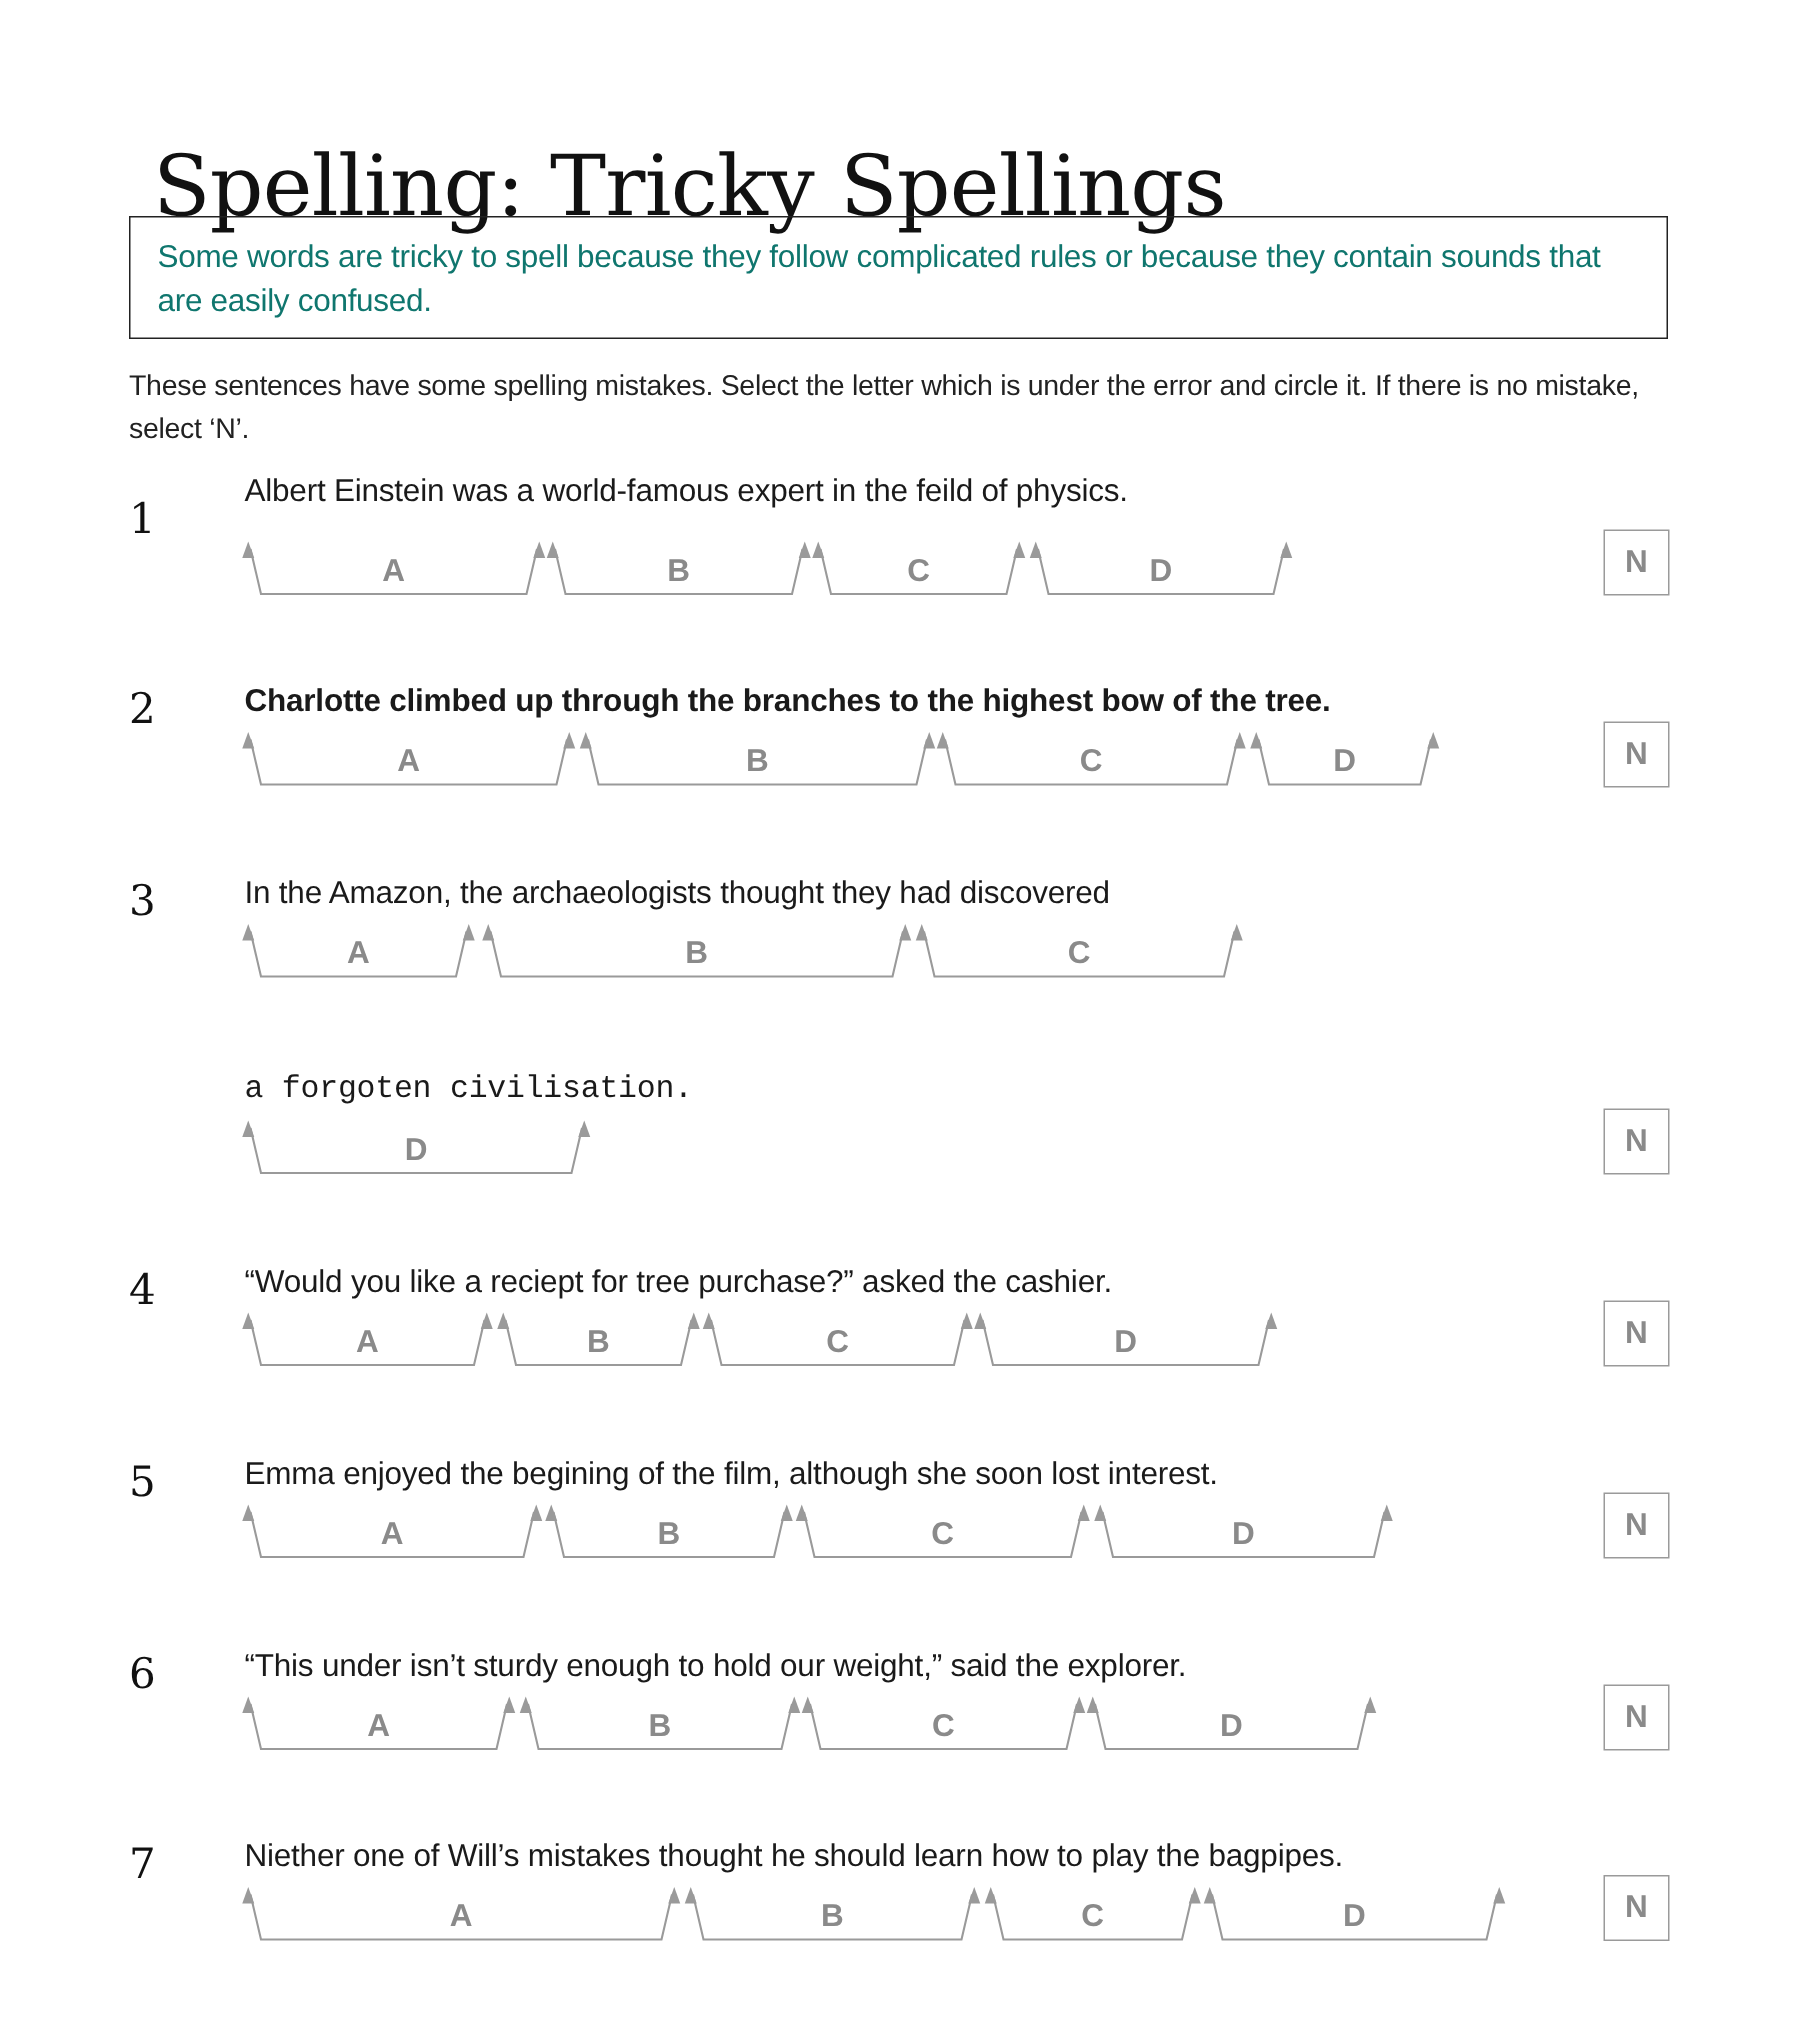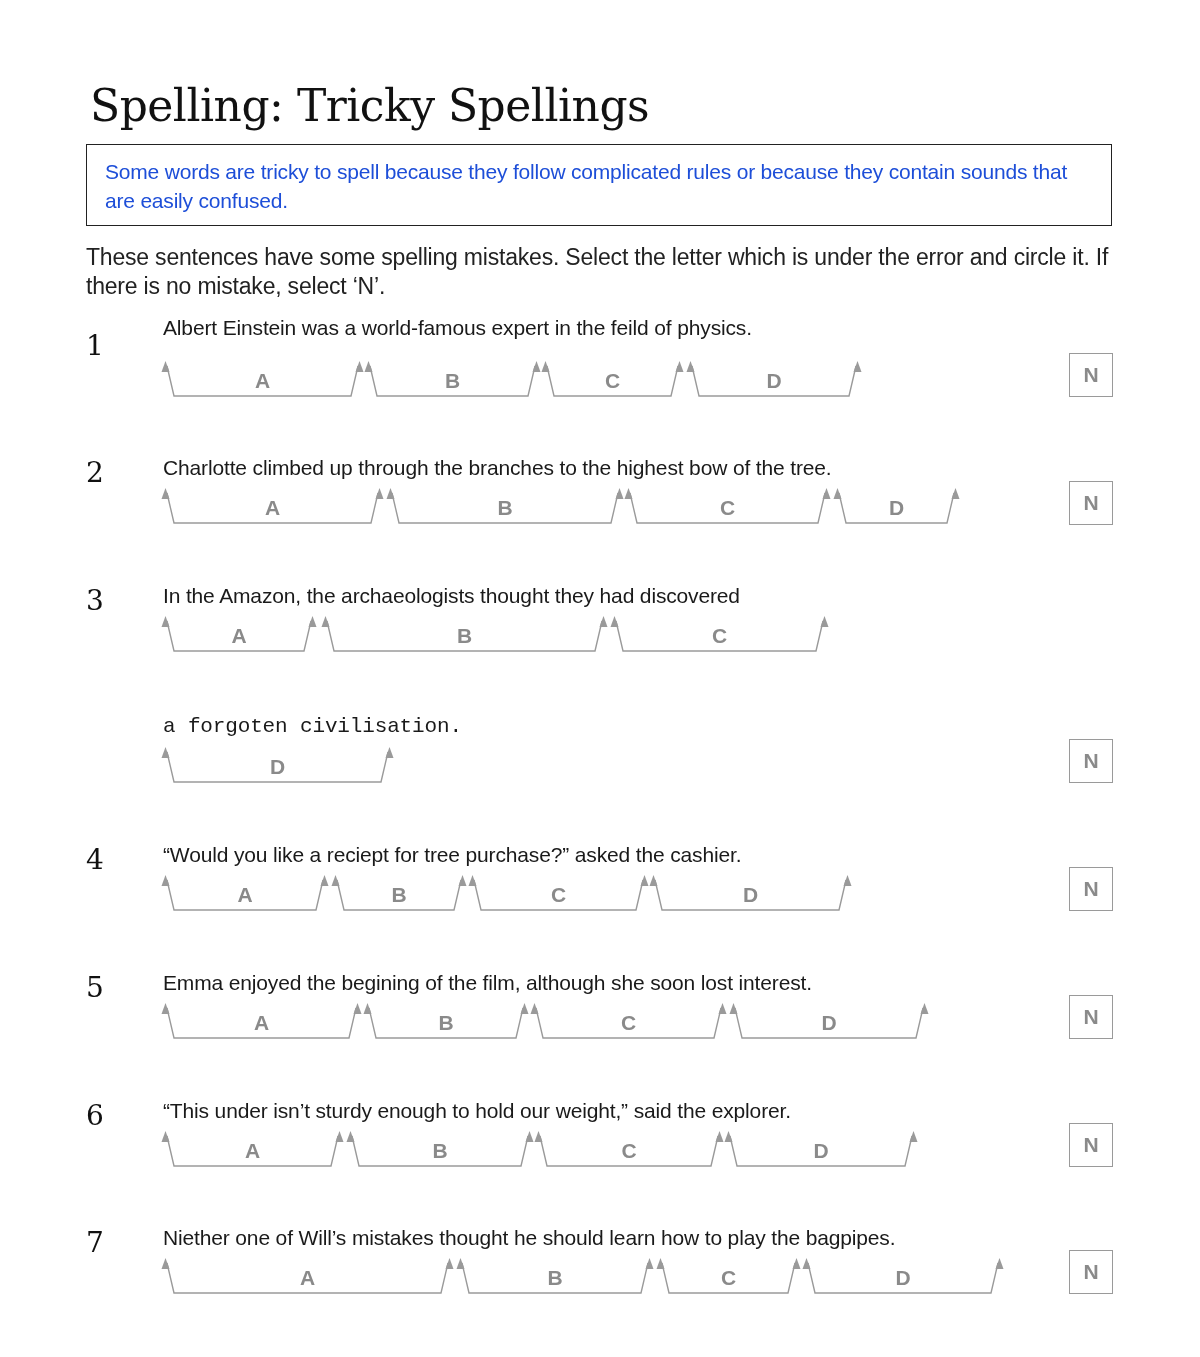--- a/index.html
+++ b/index.html
@@ -1,25 +1,25 @@
 <!DOCTYPE html>
 <html><head>
 <meta charset="utf-8">
 <style>
   html, body { margin: 0; padding: 0; background: #ffffff; }
   body { width: 1200px; height: 1357px; position: relative; overflow: hidden;
          font-family: "Liberation Sans", sans-serif; color: #1a1a1a; }
-  .title { position: absolute; left: 86px; top: 76px; margin: 4px;
+  .title { position: absolute; left: 86px; top: 76px; margin: 16px;
            font-family: "DejaVu Serif", serif; font-weight: normal;
-           font-size: 44px; letter-spacing: -0.5px; color: #111; }
+           font-size: 56px; letter-spacing: -0.5px; color: #111; }
   .info-box { position: absolute; left: 86px; top: 144px; width: 1026px; height: 82px;
               box-sizing: border-box; border: 1.6px solid #222; padding: 12px 18px 0 18px;
-              font-size: 21px; line-height: 29px; color: #1d4ed8; letter-spacing: -0.2px; }
+              font-size: 21px; line-height: 29px; color: #0f766e; letter-spacing: -0.2px; }
   .instructions { position: absolute; left: 86px; top: 243px; width: 1030px;
-                  font-size: 23px; line-height: 29px; color: #222; letter-spacing: -0.2px; }
+                  font-size: 19px; line-height: 29px; color: #222; letter-spacing: -0.2px; }
   .q-number { position: absolute; left: 86px; font-family: "DejaVu Serif", serif;
               font-size: 28px; color: #111; }
   .sentence { position: absolute; left: 163px; font-size: 21px; color: #1a1a1a;
               white-space: nowrap; letter-spacing: -0.15px; }
   .brackets { position: absolute; left: 0; width: 1200px; height: 40px; }
   .seg { position: absolute; top: 0; height: 40px; }
   .seg svg { position: absolute; left: 0; top: 0; overflow: visible; }
   .seg-label { position: absolute; top: 9px; left: 0; right: 0; text-align: center;
                font-size: 21px; font-weight: bold; color: #8a8a8a; }
   .n-box { position: absolute; left: 1069px; width: 44px; height: 44px; box-sizing: border-box;
@@ -72,21 +72,21 @@
           <polygon points="0.5,1 -3.5,12 4.5,12" fill="#9a9a9a"></polygon>
           <polygon points="167.5,1 163.5,12 171.5,12" fill="#9a9a9a"></polygon>
         </svg>
         <span class="seg-label">D</span>
       </div>
     </div>
     <div class="n-box" style="top: 353px;">
       <span>N</span>
     </div>
     <div class="q-number" style="top: 456px;">2</div>
-    <div class="sentence" style="top: 456px;">Charlotte climbed up through the branches to the highest bow of the tree.</div>
+    <div class="sentence" style="top: 456px; font-weight: bold;">Charlotte climbed up through the branches to the highest bow of the tree.</div>
     <div class="brackets" style="top: 487px;">
       <div class="seg answer-option" style="left: 165px; width: 215px;">
         <svg width="215" height="40">
           <polyline points="2,6 9,36 206,36 213,6" fill="none" stroke="#9a9a9a" stroke-width="1.4"></polyline>
           <polygon points="0.5,1 -3.5,12 4.5,12" fill="#9a9a9a"></polygon>
           <polygon points="214.5,1 210.5,12 218.5,12" fill="#9a9a9a"></polygon>
         </svg>
         <span class="seg-label">A</span>
       </div>
       <div class="seg answer-option" style="left: 390px; width: 230px;">

